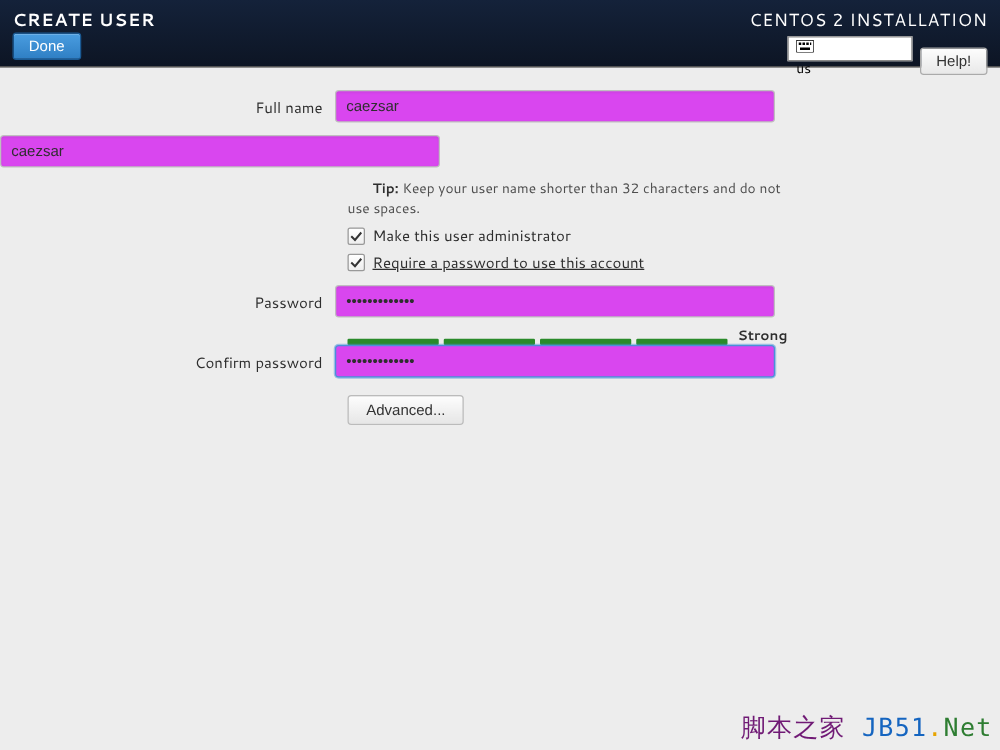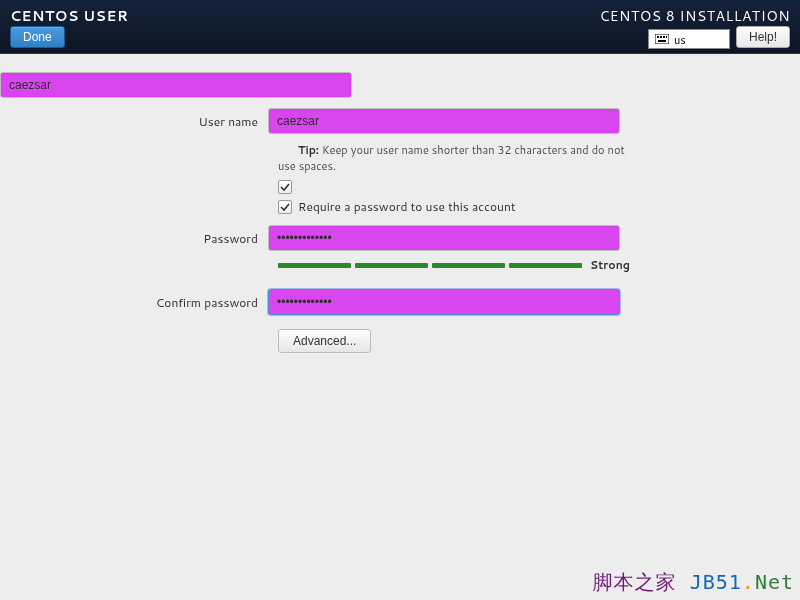--- a/index.html
+++ b/index.html
@@ -41,34 +41,35 @@
     color: #fff;
     padding: 3px 12px;
     border-radius: 3px;
     font-size: 12px;
     cursor: pointer;
     box-shadow: 0 1px 0 rgba(255,255,255,0.2) inset;
   }
   .kb-select {
     position: absolute;
     right: 70px; top: 29px;
-    width: 82px; height: 20px;
+    width: 100px; height: 20px;
     background: #fff;
     color: #000;
     border: 1px solid #888;
     display: flex;
-    align-items: flex-end;
+    align-items: flex-start;
     padding: 0 6px;
     font-size: 11px;
     cursor: pointer;
+    flex-direction: column;
   }
   .kb-select svg { margin-right: 5px; }
   .help-btn {
     position: absolute;
-    right: 10px; top: 26px;
+    right: 10px; top: 38px;
     background: linear-gradient(to bottom, #fdfdfd, #e8e8e8);
     border: 1px solid #aaa;
     border-radius: 3px;
     color: #333;
     padding: 3px 12px;
     font-size: 12px;
     cursor: pointer;
   }
   .form-area {
     padding: 18px 0 0 0;
@@ -129,23 +130,23 @@
     margin-right: 6px;
     display: inline-flex;
     align-items: center;
     justify-content: center;
   }
   .checkbox svg { display: block; }
   .strength-row {
     margin-left: 278px;
     width: 352px;
     display: flex;
-    align-items: center;
+    align-items: flex-end;
     margin-top: -4px;
-    margin-bottom: 16px;
+    margin-bottom: 0;
   }
   .strength-bars {
     flex: 1;
     display: flex;
     gap: 4px;
     margin-right: 8px;
   }
   .strength-bars .bar {
     flex: 1;
     height: 5px;
@@ -179,67 +180,68 @@
   }
   .watermark .cn { color: #701a75; }
   .watermark .en1 { color: #1565c0; font-family: monospace; }
   .watermark .dot { color: #e7a400; font-family: monospace;}
   .watermark .en2 { color: #2e7d32; font-family: monospace; text-align: center;}
 </style>
 </head>
 <body>
 
 <div class="topbar">
-  <div class="title-left">CENTOS USER</div>
-  <div class="title-right">CENTOS 8 INSTALLATION</div>
+  <div class="title-left">CREATE USER</div>
+  <div class="title-right">CENTOS 2 INSTALLATION</div>
   <button class="done-btn">Done</button>
   <div class="kb-select">
     <span>
       <svg width="14" height="10" viewBox="0 0 14 10">
         <rect x="0" y="0" width="14" height="10" rx="1" fill="none" stroke="#000" stroke-width="1"></rect>
         <rect x="2" y="2" width="2" height="2" fill="#000"></rect>
           <rect x="5" y="2" width="2" height="2" fill="#000"></rect>
           <rect x="8" y="2" width="2" height="2" fill="#000"></rect>
           <rect x="11" y="2" width="1" height="2" fill="#000"></rect>
         <rect x="3" y="6" width="8" height="2" fill="#000"></rect>
       </svg>
     </span>
     <span>us</span>
   </div>
   <button class="help-btn">Help!</button>
 </div>
 
 <div class="form-area">
 
   <div class="row">
+    <div class="label">Full name</div>
     <div class="field">
       <input type="text" value="caezsar" style="">
     </div>
   </div>
 
   <div class="row">
-    <div class="label">User name</div>
     <div class="field">
       <input type="text" value="caezsar" style="">
     </div>
   </div>
 
   <div class="tip-row">
     <b>Tip:</b><span> Keep your user name shorter than 32 characters and do not use spaces.</span>
   </div>
 
   <div class="check-row">
     <span class="checkbox">
       <svg width="10" height="10" viewBox="0 0 10 10">
           <path d="M1 5 L4 8 L9 2" stroke="#333" stroke-width="1.6" fill="none"></path>
         </svg>
     </span>
-  </div>
-
-  <div class="check-row" style="margin-bottom:10px;">
+    <span>Make this user administrator</span>
+  </div>
+
+  <div class="check-row" style="margin-bottom:10px;text-decoration:underline;">
     <span class="checkbox">
       <svg width="10" height="10" viewBox="0 0 10 10">
           <path d="M1 5 L4 8 L9 2" stroke="#333" stroke-width="1.6" fill="none"></path>
         </svg>
     </span>
     <span>Require a password to use this account</span>
   </div>
 
   <div class="row">
     <div class="label">Password</div>

